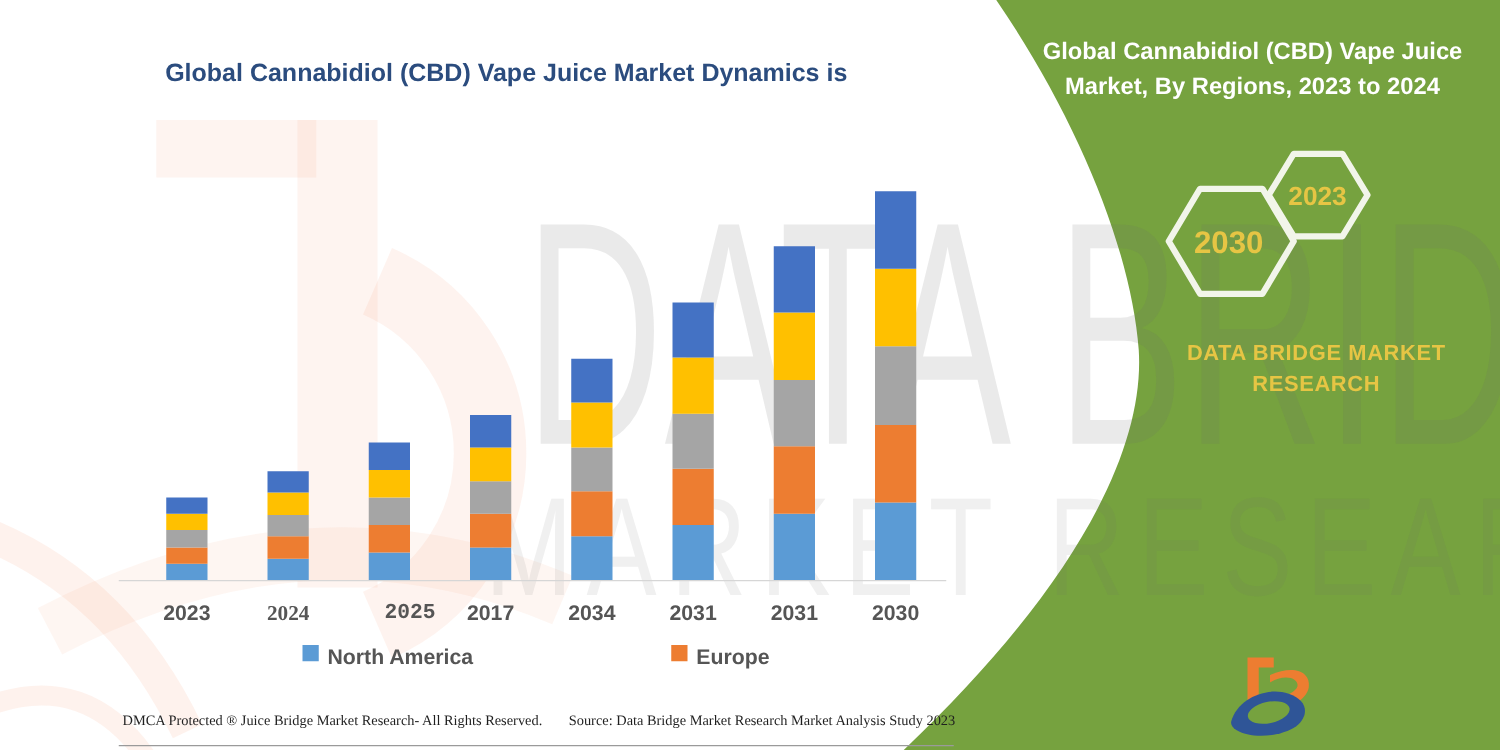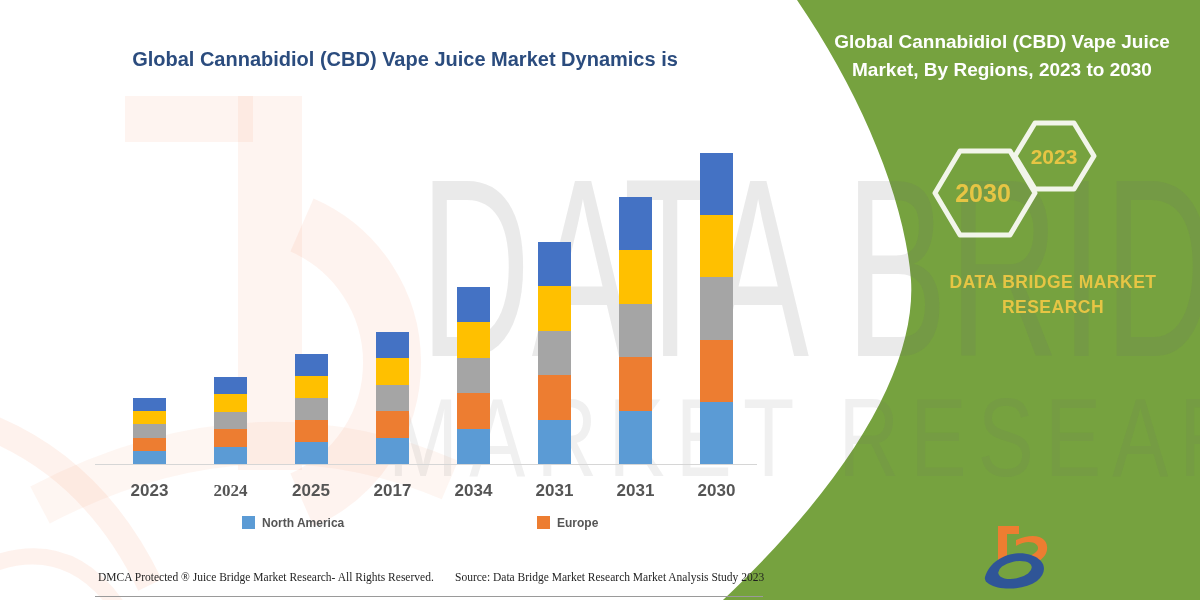--- a/index.html
+++ b/index.html
@@ -31,21 +31,21 @@
     z-index:4;left:120px;top:44px;width:570px;text-align:center;
     color:#2B4C7E;font-size:20px;font-weight:600;line-height:1.5;
   }
   
   .chart-layer{z-index:4;left:0;top:0;width:1200px;height:600px;pointer-events:none;}
   .axis-line{left:95px;top:464px;width:662px;height:1px;background:#d6d6d6;}
   .bar-seg{position:absolute;width:33px;}
   .x-label{position:absolute;width:90px;text-align:center;top:481px;
     color:#555555;font-size:17px;font-weight:bold;}
   .legend-item{position:absolute;top:516px;display:flex;align-items:flex-start;
-    color:#555555;font-size:12px;font-weight:bold;}
+    color:#555555;font-size:17px;font-weight:bold;}
   .legend-swatch{width:13px;height:13px;margin-right:7px;display:inline-block;}
   
   .footer-text{z-index:4;top:571px;color:#1f1f1f;font-size:11.5px;
     font-family:"Liberation Serif",serif;}
   .footer-line{z-index:4;left:95px;top:596px;width:668px;height:1px;background:#9a9a9a;}
   
   .logo-group{z-index:5;}
   .logo-name{left:1046px;top:531px;color:#45453e;font-size:16px;letter-spacing:2.5px;
     font-family:"Liberation Serif",serif;font-weight:600;}
   .logo-rule{left:1046px;top:553px;width:122px;height:1px;background:#5c5c50;}
@@ -72,21 +72,21 @@
 
   <div class="abs wm-text" style="left:420px;top:140px;font-size:255px;letter-spacing:2px;transform:scaleX(0.6);">DATA BRIDGE</div>
   <div class="abs wm-text wm-text2" style="left:388px;top:382px;font-size:112px;letter-spacing:15px;transform:scaleX(0.75);">MARKET RESEARCH</div>
 
   <div class="abs main-title">
     <div>Global Cannabidiol (CBD) Vape Juice Market Dynamics is</div>
   </div>
 
   <div class="abs panel-title">
     <div>Global Cannabidiol (CBD) Vape Juice</div>
-    <div>Market, By Regions, 2023 to 2030</div>
+    <div>Market, By Regions, 2023 to 2024</div>
   </div>
 
   <svg class="abs hex-svg" width="1200" height="600" viewBox="0 0 1200 600">
     <polygon points="935,193 960,151 1010,151 1035,193 1010,235 960,235" fill="none" stroke="#F2F5EA" stroke-width="5" stroke-linejoin="round"></polygon>
     <polygon points="1015,156 1035,123 1074,123 1094,156 1074,189 1035,189" fill="#76A23F" stroke="#F2F5EA" stroke-width="5" stroke-linejoin="round"></polygon>
     <text class="hex-label" x="983" y="202" font-size="25" text-anchor="middle">2030</text>
     <text class="hex-label" x="1054" y="164" font-size="21" text-anchor="middle">2023</text>
   </svg>
 
   <div class="abs brand-text">
@@ -134,21 +134,21 @@
         <div class="bar-seg" style="left: 619px; top: 197px; height: 53.4px; background: rgb(68, 114, 196);"></div>
         <div class="bar-seg" style="left: 700px; top: 401.8px; height: 62.2px; background: rgb(91, 155, 213);"></div>
         <div class="bar-seg" style="left: 700px; top: 339.6px; height: 62.2px; background: rgb(237, 125, 49);"></div>
         <div class="bar-seg" style="left: 700px; top: 277.4px; height: 62.2px; background: rgb(165, 165, 165);"></div>
         <div class="bar-seg" style="left: 700px; top: 215.2px; height: 62.2px; background: rgb(255, 192, 0);"></div>
         <div class="bar-seg" style="left: 700px; top: 153px; height: 62.2px; background: rgb(68, 114, 196);"></div>
       </div>
     <div id="xlabels">
         <div class="x-label" style="left: 104.5px;">2023</div>
         <div class="x-label" style="left: 185.5px; font-family: Liberation Serif, serif;">2024</div>
-        <div class="x-label" style="left: 266px;">2025</div>
+        <div class="x-label" style="left: 283px; font-family: Liberation Mono, monospace;">2025</div>
         <div class="x-label" style="left: 347.5px;">2017</div>
         <div class="x-label" style="left: 428.5px;">2034</div>
         <div class="x-label" style="left: 509.5px;">2031</div>
         <div class="x-label" style="left: 590.5px;">2031</div>
         <div class="x-label" style="left: 671.5px;">2030</div>
       </div>
     <div id="legend">
         <div class="legend-item" style="left: 242px;">
           <span class="legend-swatch" style="background: rgb(91, 155, 213);"></span>
           <span>North America</span>

